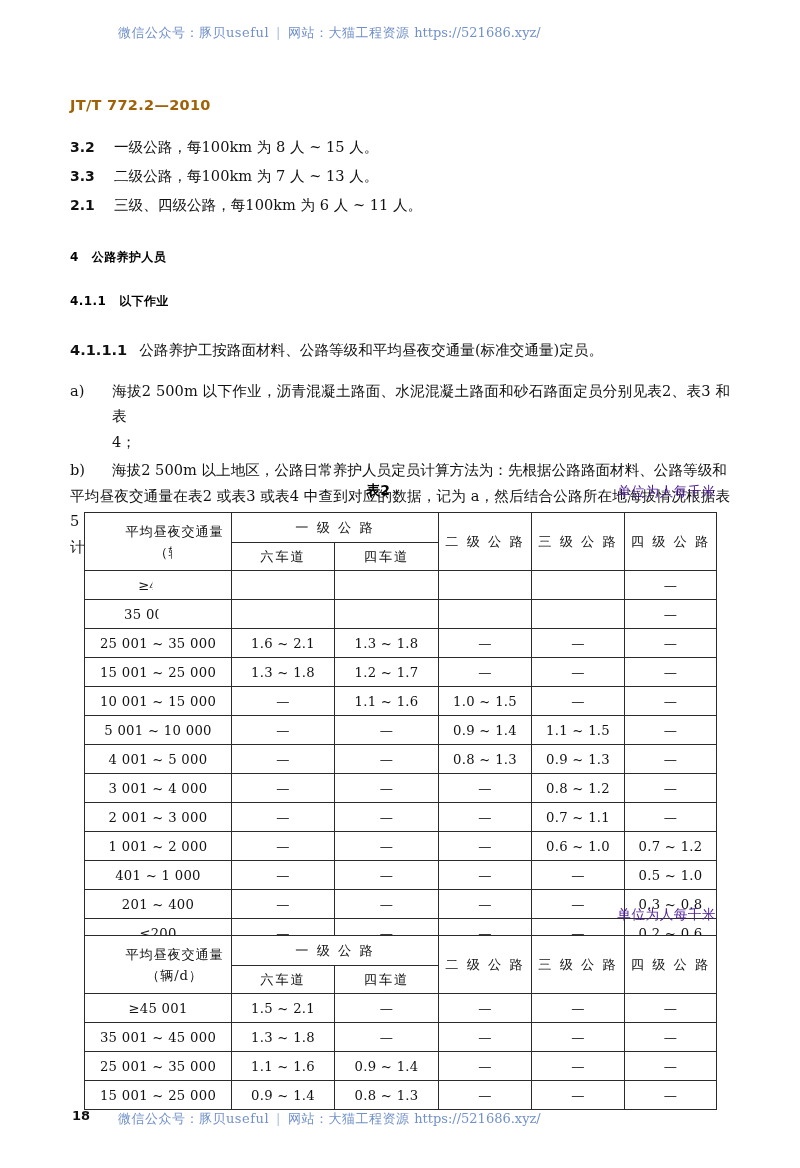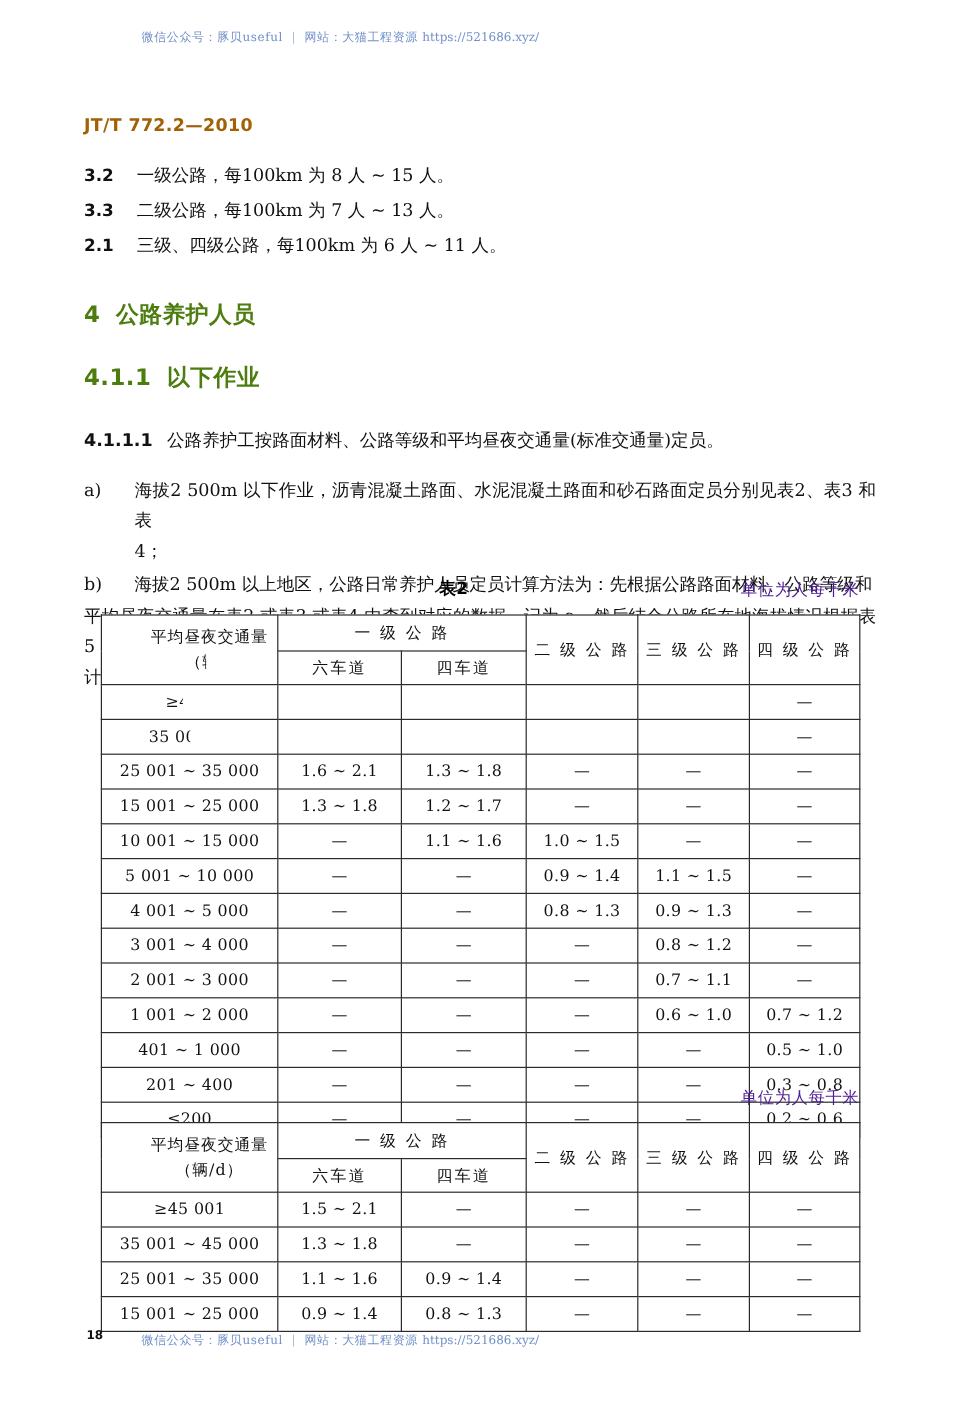--- a/index.html
+++ b/index.html
@@ -19,21 +19,21 @@
     position: absolute;
     inset: 0;
     width: 800px;
     height: 1168px;
   }
 
   
   .watermark {
     position: absolute;
     color: #7190c9;
-    font-size: 10px;
+    font-size: 13px;
     letter-spacing: .5px;
     white-space: nowrap;
     font-family: "DejaVu Serif", "Liberation Serif", serif;
   }
   .watermark .sep {
     color: #a8bddd;
     padding: 0 7px;
   }
   .watermark .url {
     font-family: "DejaVu Serif", "Liberation Serif", serif;
@@ -70,24 +70,24 @@
   }
   .clause-line .num {
     font-family: "DejaVu Sans", "Liberation Sans", sans-serif;
     font-weight: 600;
     font-size: 14px;
     display: inline-block;
     min-width: 44px;
   }
   h2.heading {
     font-family: "DejaVu Sans", "Liberation Sans", sans-serif;
-    font-size: 19px;
+    font-size: 12px;
     font-weight: 700;
     margin: 0;
-    color: #4d7c0f;
+    color: #000000;
     letter-spacing: .4px;
   }
   #heading-4 { margin-top: 31px; }
   #heading-41 { margin-top: 27px; }
   #heading-411 { margin-top: 27px; }
   h2.heading .hnum { display: inline-block; margin-right: 13px; }
 
   #para-4111 {
     margin-top: 27px;
     font-size: 14.6px;
@@ -202,21 +202,21 @@
     clip-path: inset(0 28% 0 0);
     left: -10px;
   }
 
   
   #page-number {
     position: absolute;
     left: 72px;
     top: 1108px;
     font-family: "DejaVu Sans", "Liberation Sans", sans-serif;
-    font-size: 10px;
+    font-size: 13px;
     font-weight: 700;
     color: #111;
     text-align: center;
   }
 </style>
 </head>
 <body>
 
 <div class="page">
 

